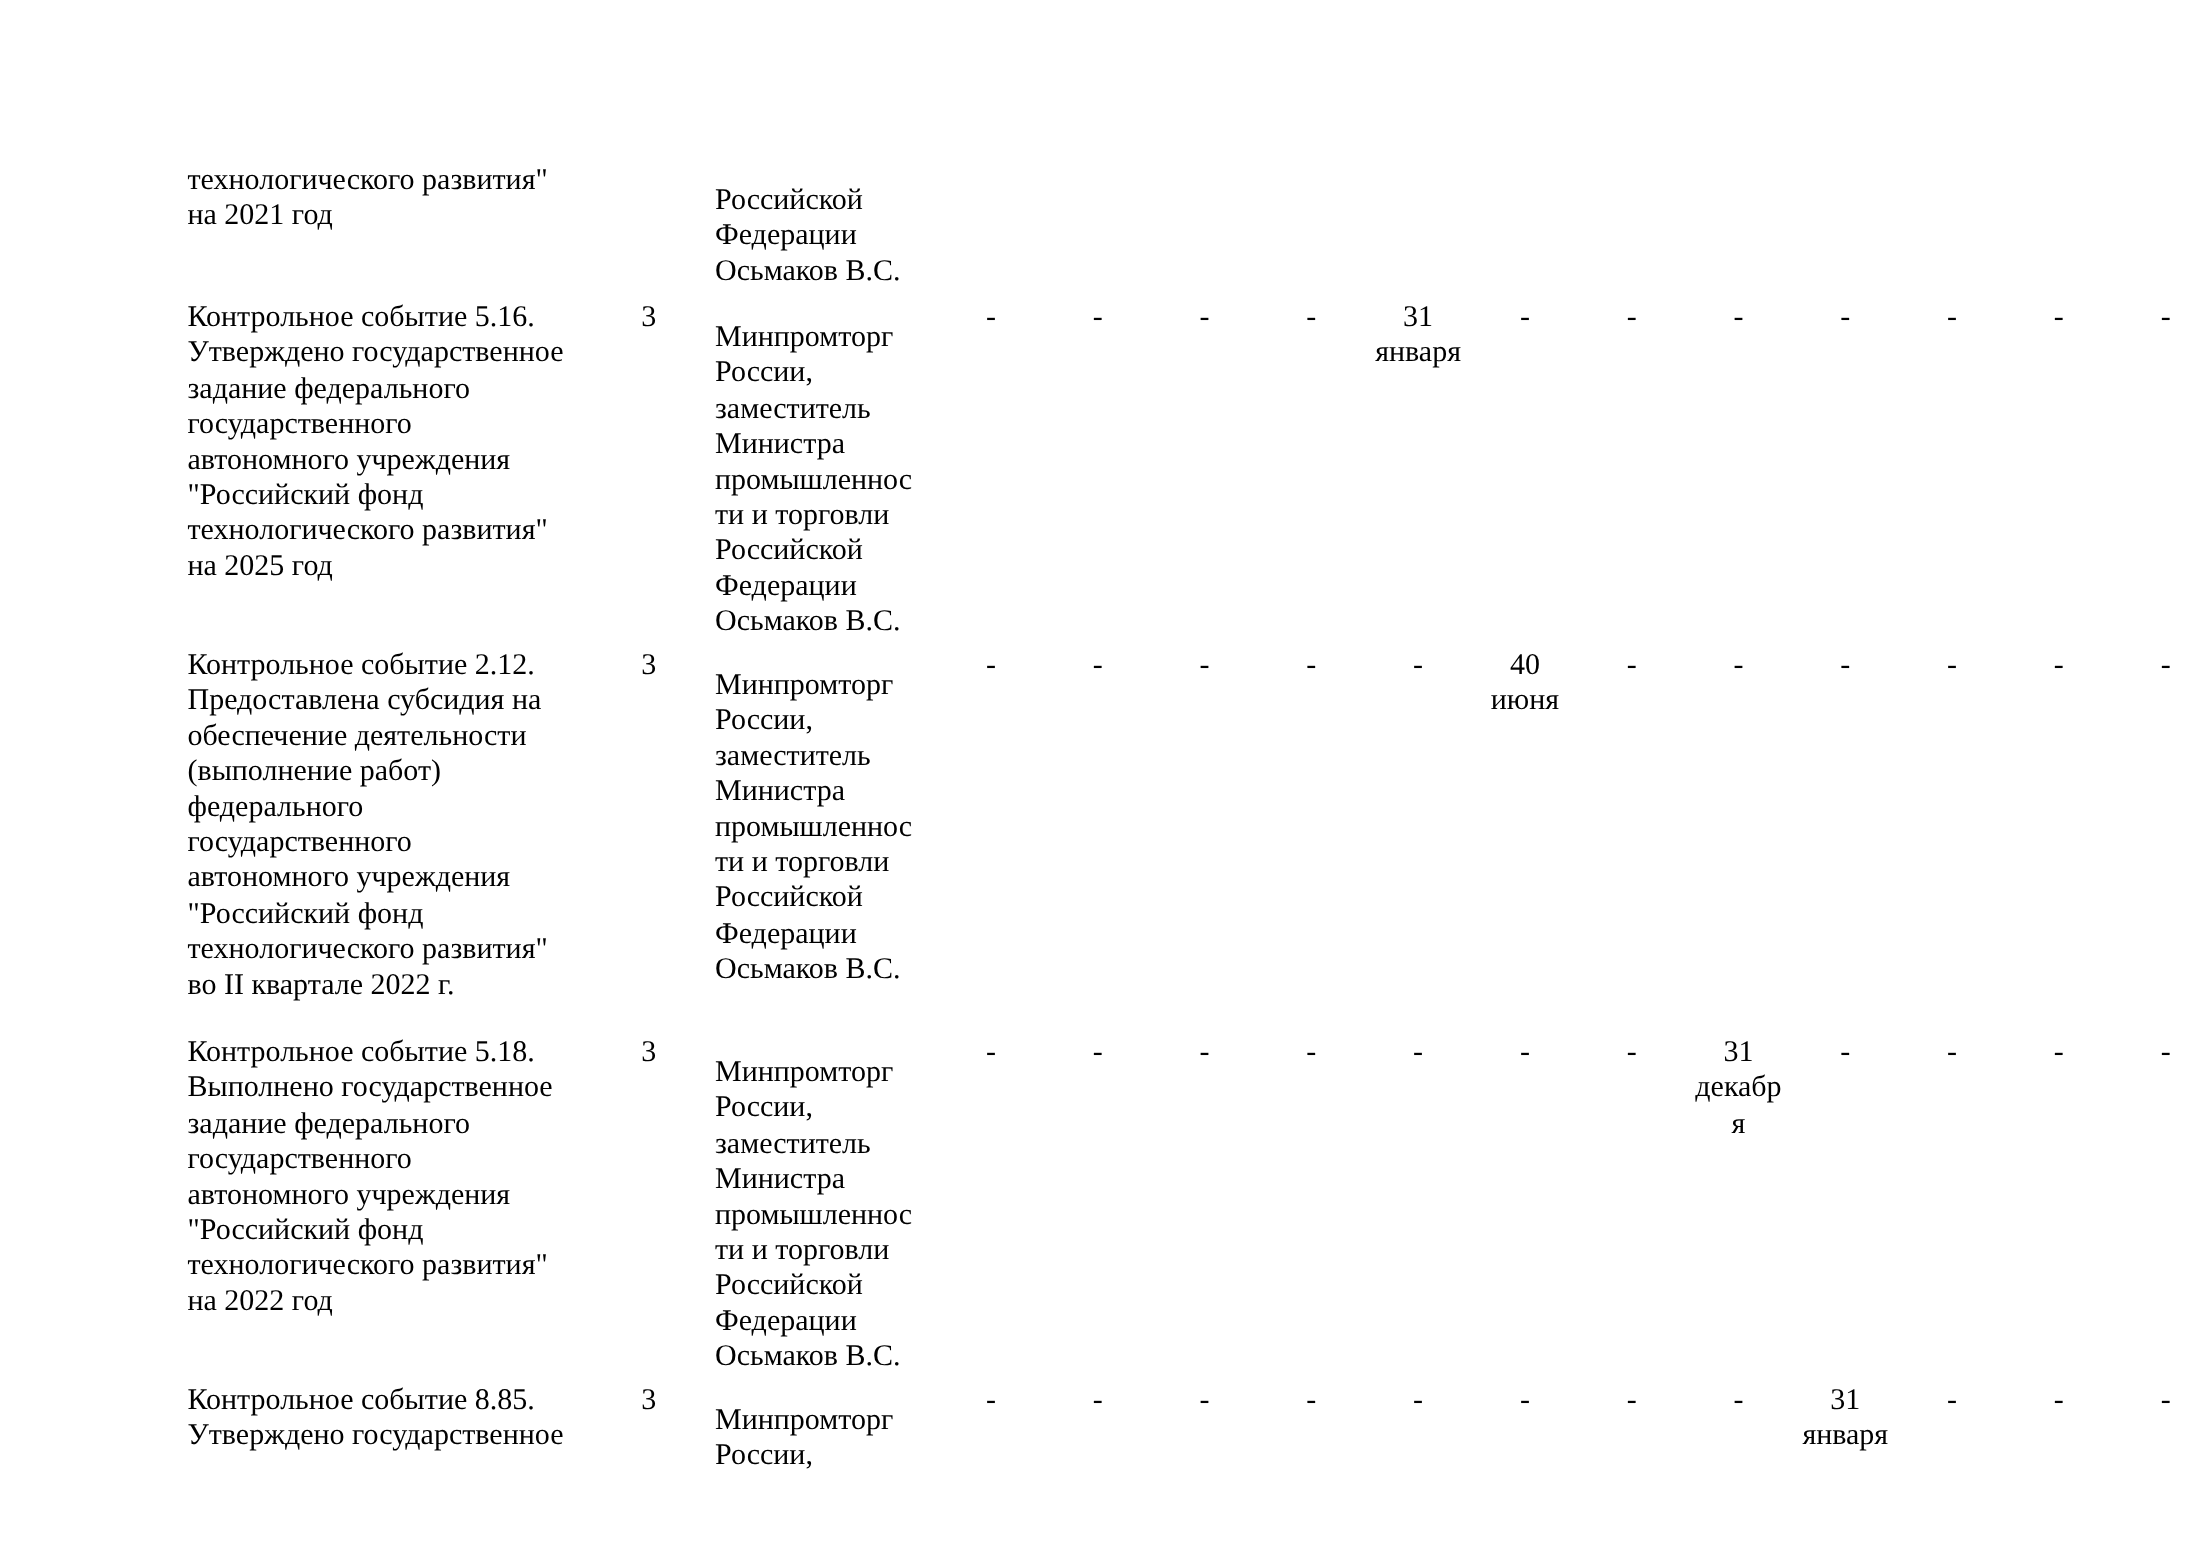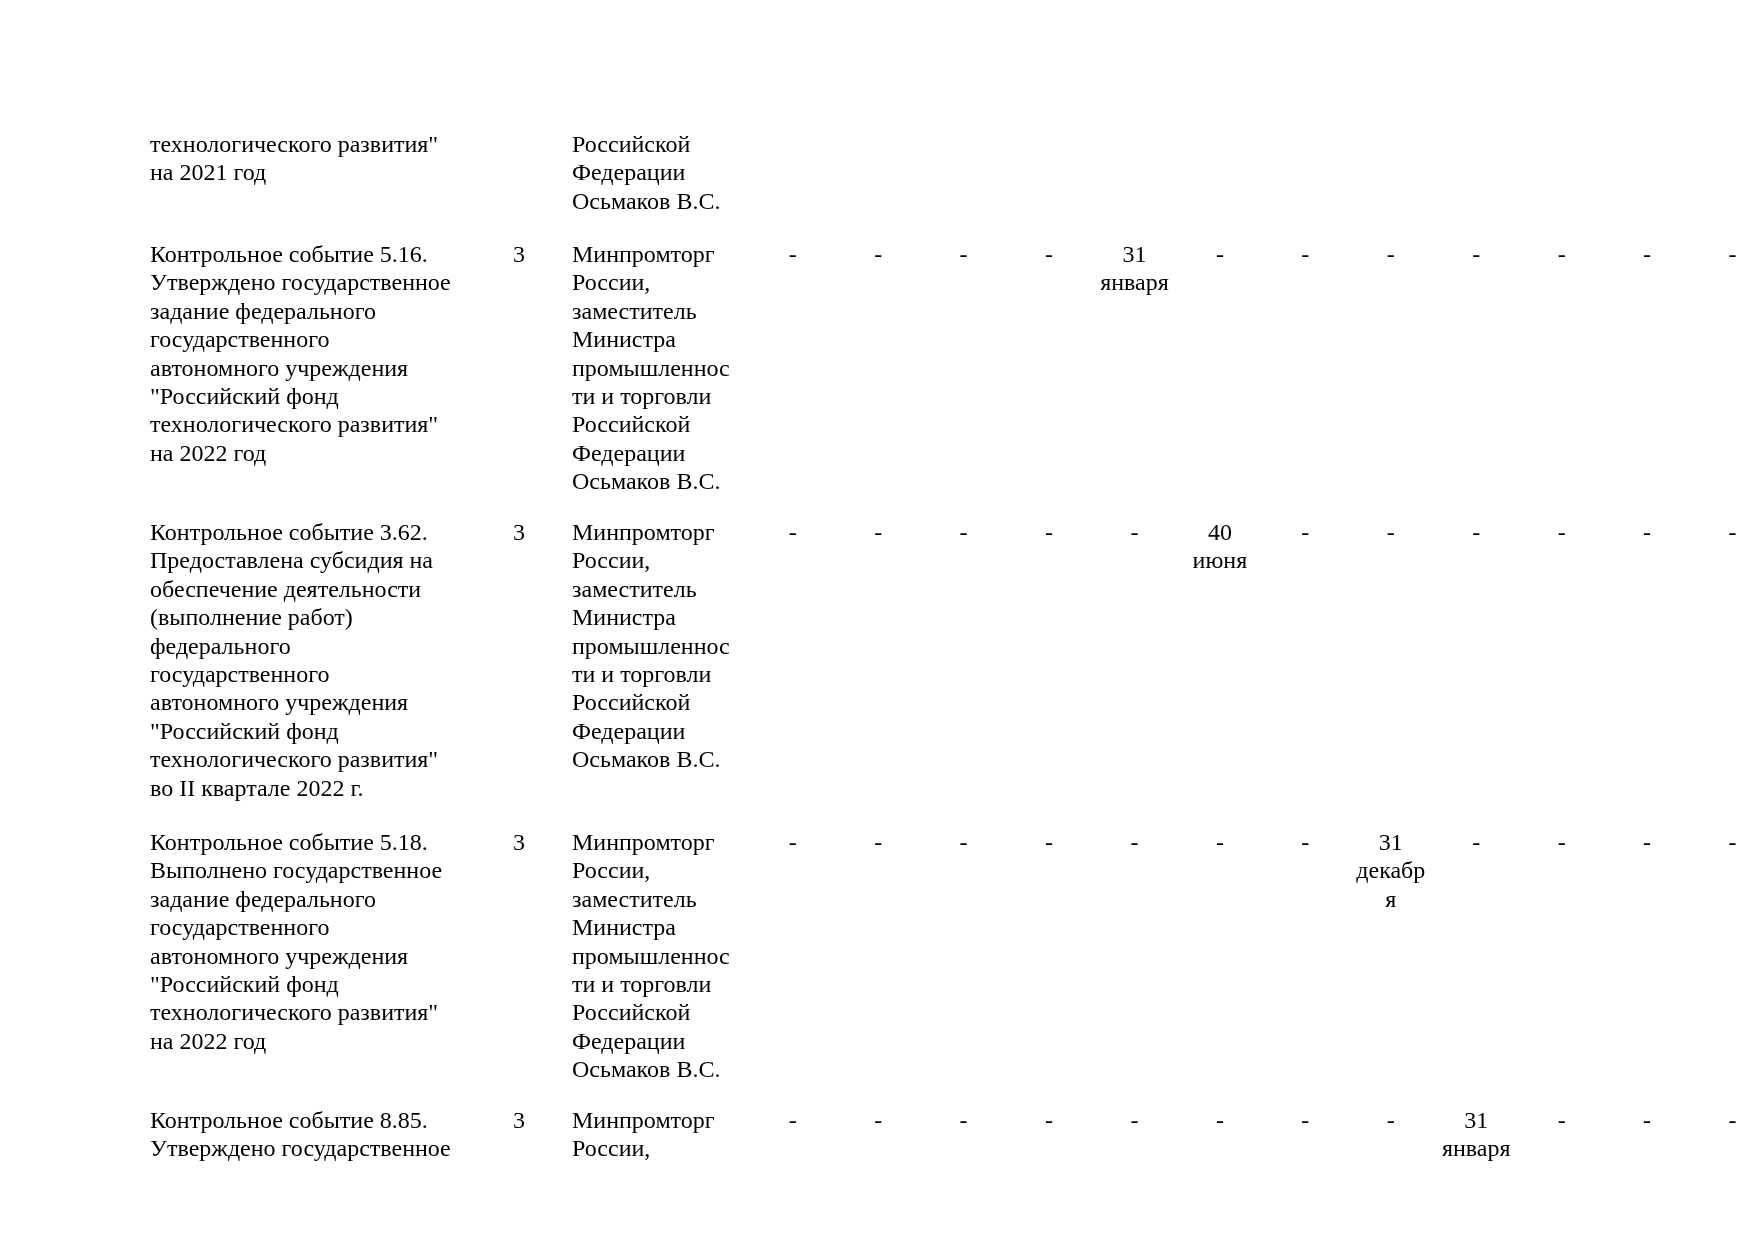--- a/index.html
+++ b/index.html
@@ -34,21 +34,21 @@
     position: absolute;
     left: 494px;
     top: 0;
     width: 50px;
     text-align: center;
     white-space: pre-line;
   }
   .cell-exec {
     position: absolute;
     left: 572px;
-    top: 0;
+    top: 16px;
     width: 172px;
     white-space: pre-line;
   }
   .cell-strip {
     position: absolute;
     left: 750px;
     top: 0;
     display: flex;
   }
   .sched-cell {
@@ -87,21 +87,21 @@
   </div>
 
   <div class="trow" style="top: 240px;">
     <div class="cell-desc">Контрольное событие 5.16.
 Утверждено государственное
 задание федерального
 государственного
 автономного учреждения
 "Российский фонд
 технологического развития"
-на 2022 год</div>
+на 2025 год</div>
     <div class="cell-num">3</div>
     <div class="cell-exec">Минпромторг
 России,
 заместитель
 Министра
 промышленнос
 ти и торговли
 Российской
 Федерации
 Осьмаков В.С.</div>
@@ -116,21 +116,21 @@
           <div class="sched-cell">-</div>
           <div class="sched-cell">-</div>
           <div class="sched-cell">-</div>
           <div class="sched-cell">-</div>
           <div class="sched-cell">-</div>
           <div class="sched-cell">-</div>
         </div>
   </div>
 
   <div class="trow" style="top: 518px;">
-    <div class="cell-desc">Контрольное событие 3.62.
+    <div class="cell-desc">Контрольное событие 2.12.
 Предоставлена субсидия на
 обеспечение деятельности
 (выполнение работ)
 федерального
 государственного
 автономного учреждения
 "Российский фонд
 технологического развития"
 во II квартале 2022 г.</div>
     <div class="cell-num">3</div>

